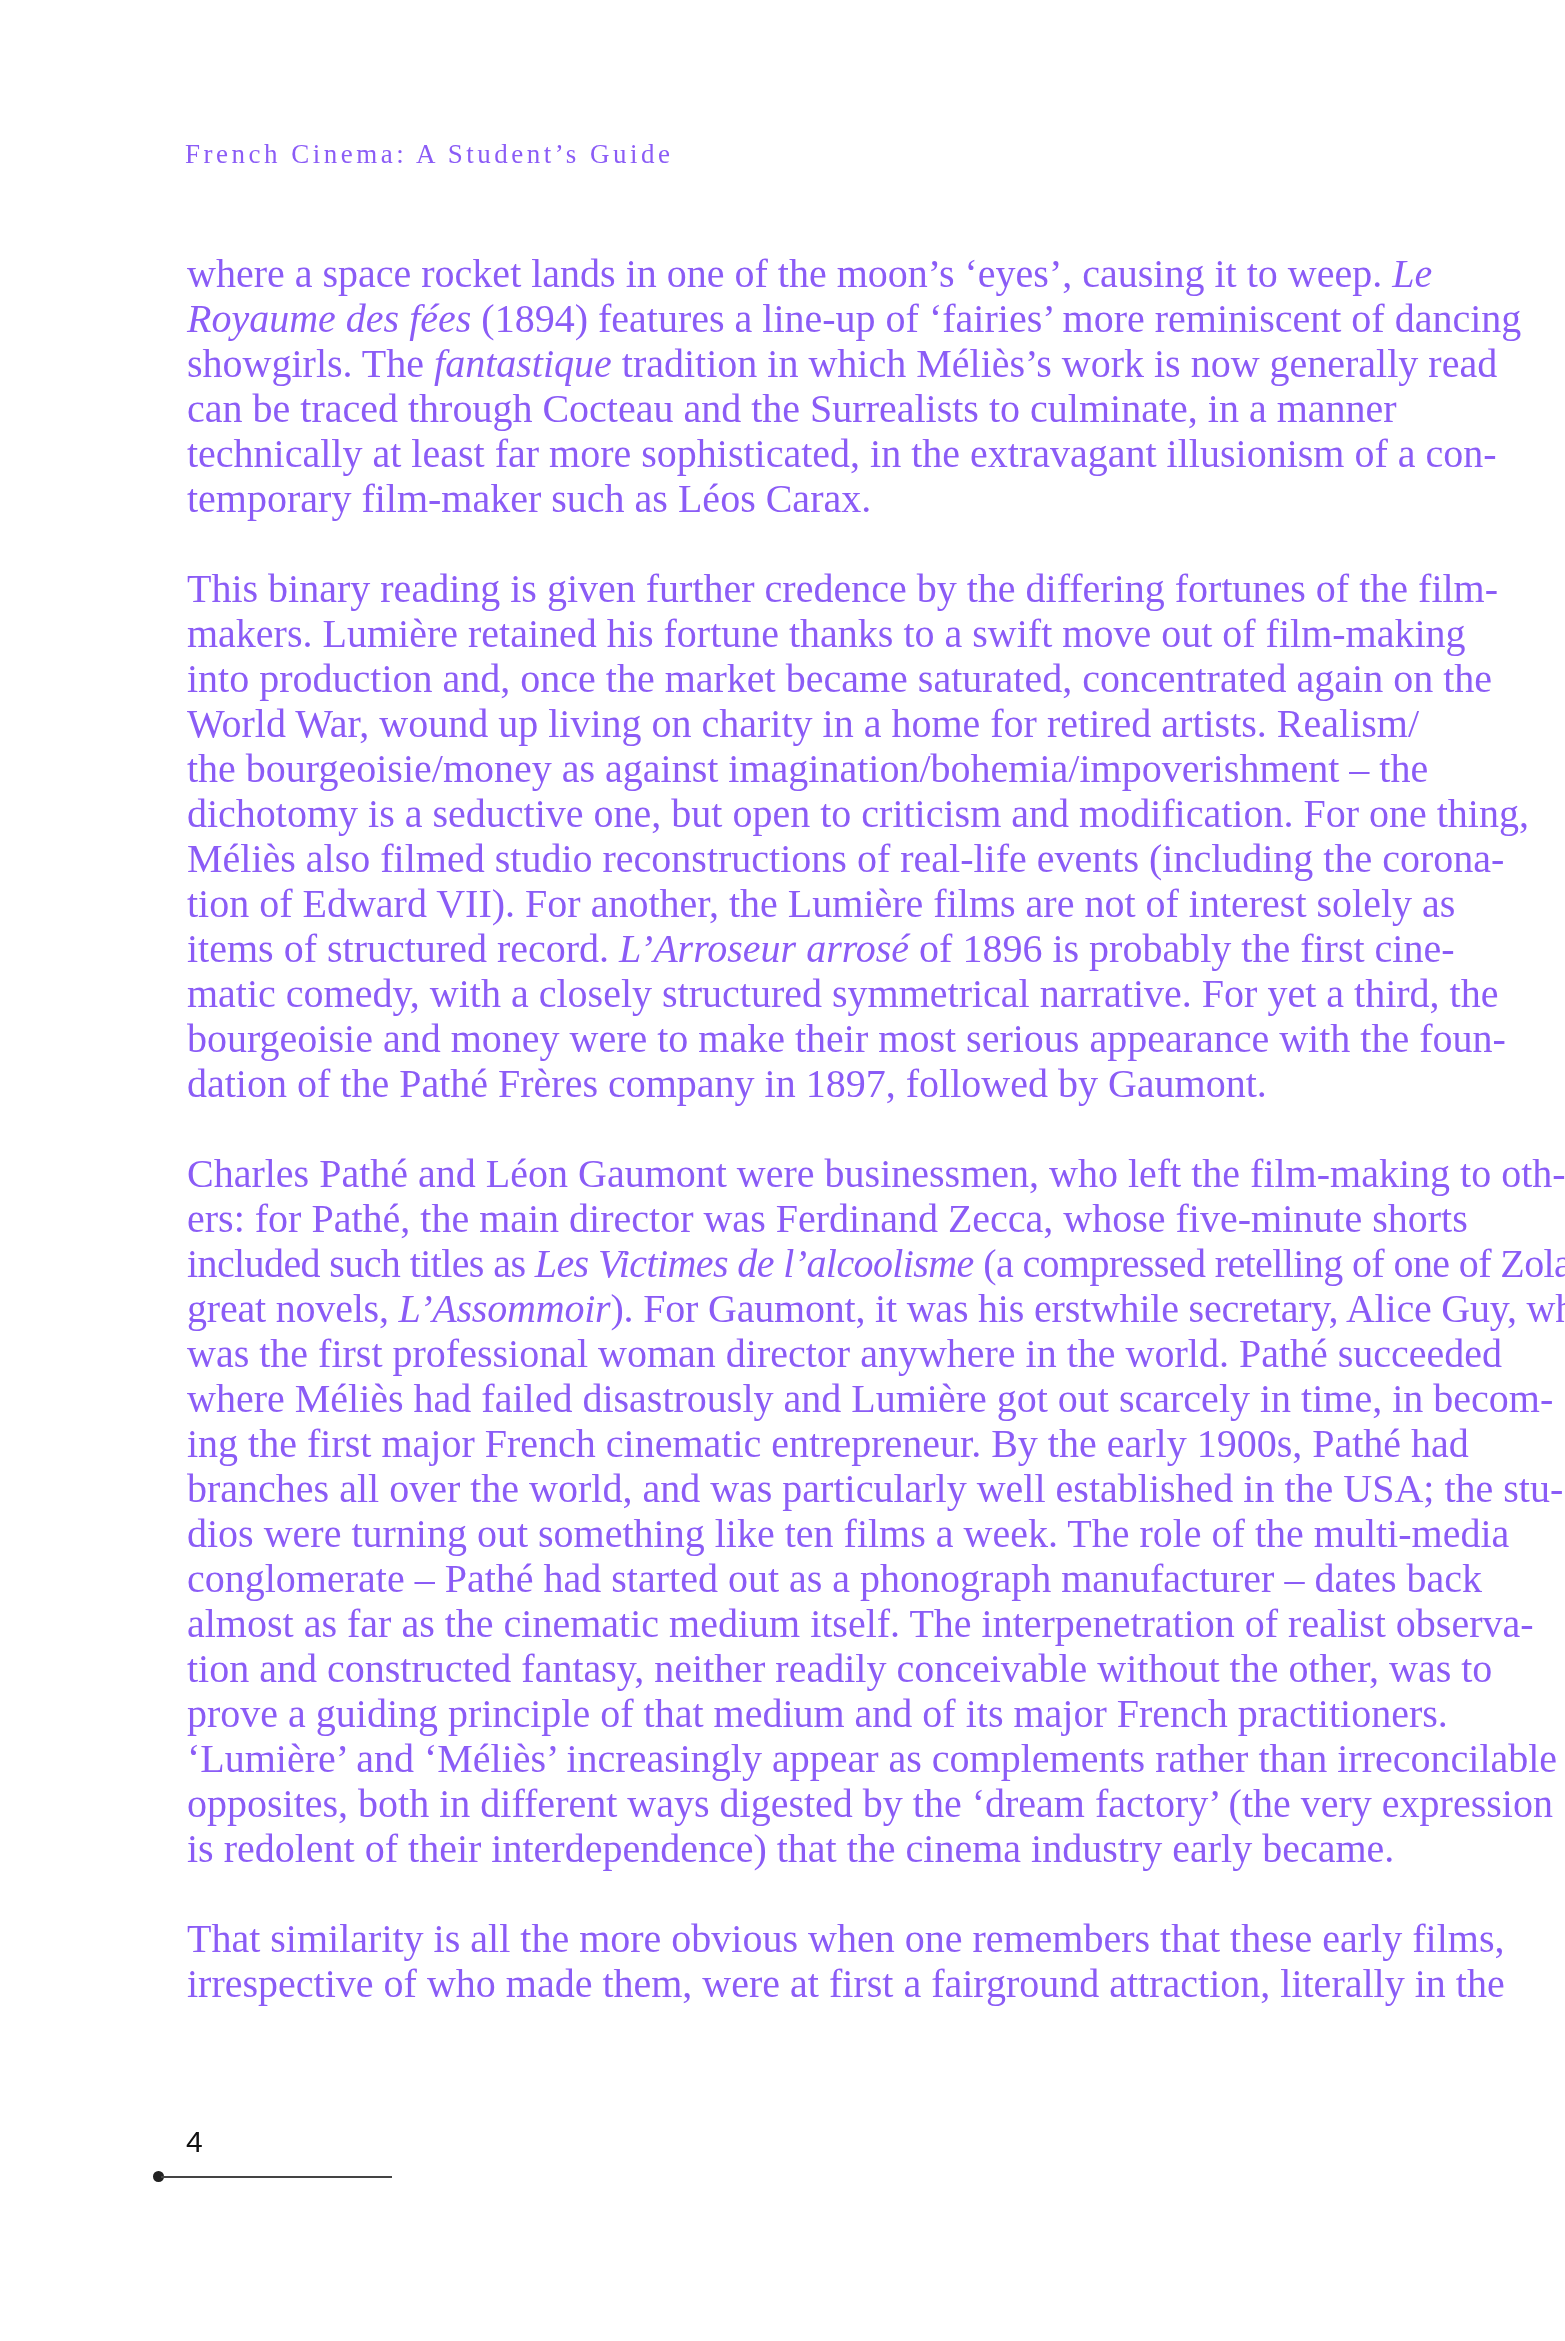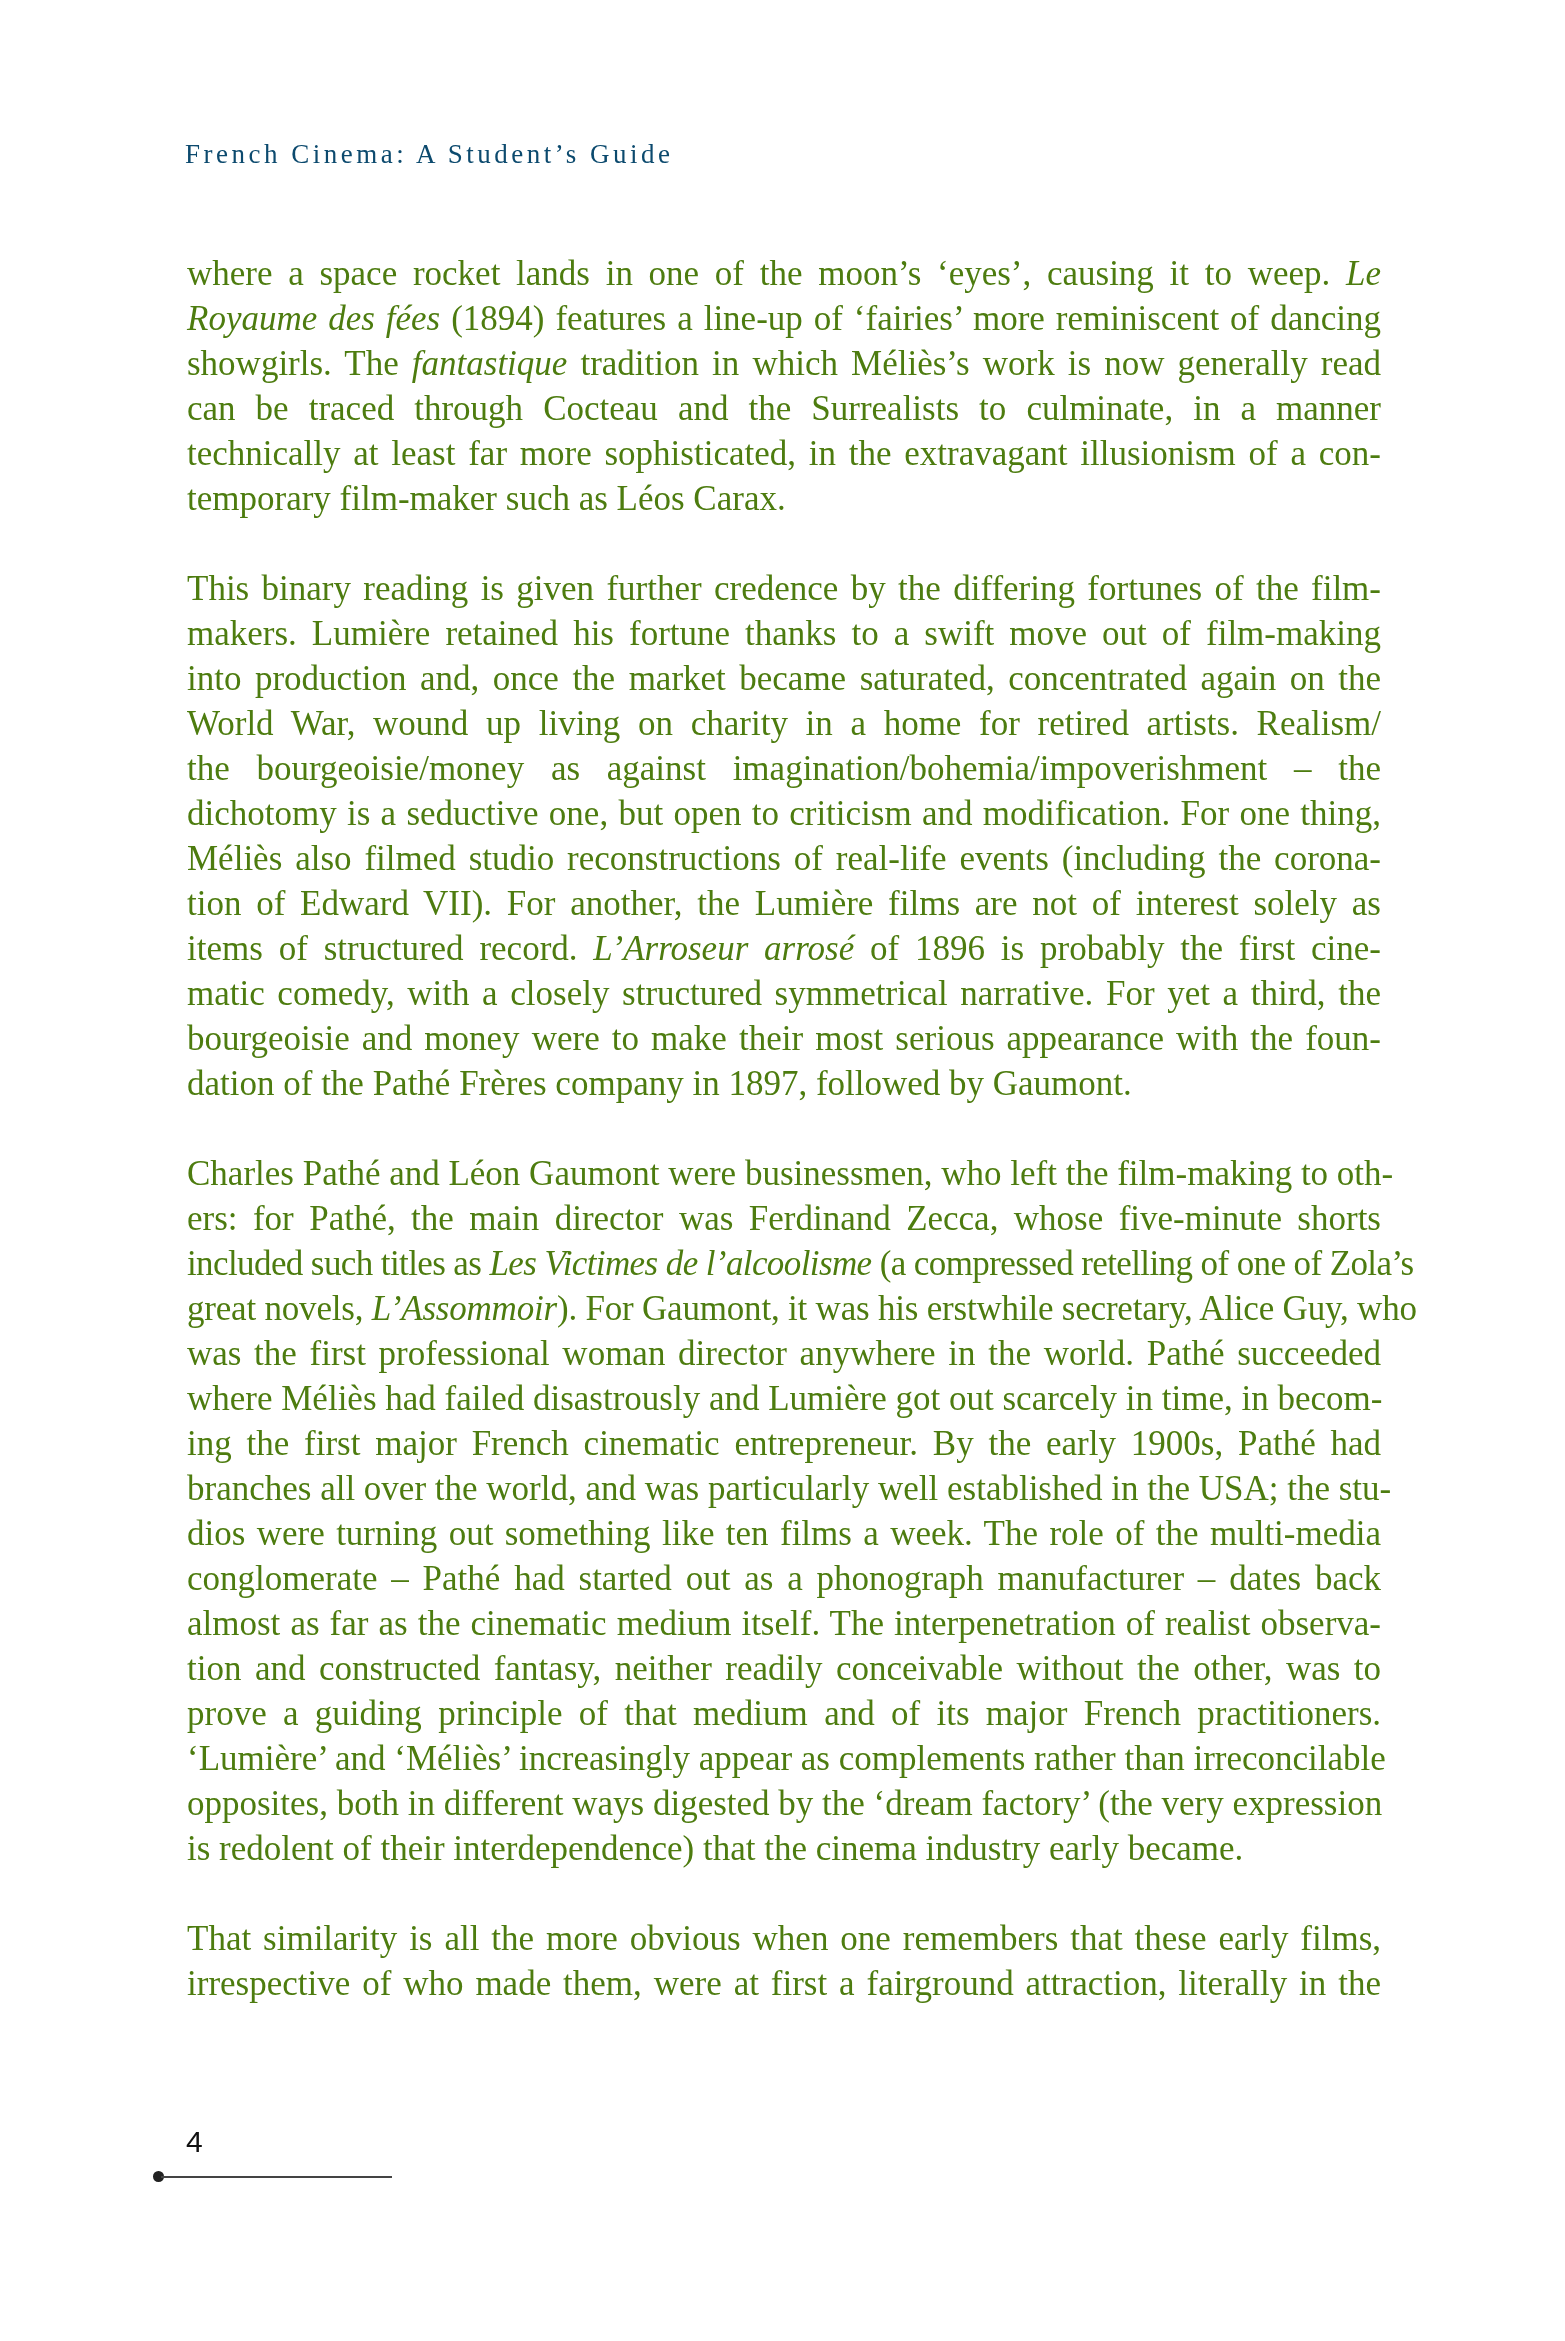--- a/index.html
+++ b/index.html
@@ -16,32 +16,32 @@
   }
   .running-head {
     position: absolute;
     left: 185px;
     top: 138px;
     font-family: "Liberation Serif", "DejaVu Serif", serif;
     font-size: 27px;
     letter-spacing: 3.5px;
     line-height: 33px;
     white-space: nowrap;
-    color: #0c4a6e;
+    color: #8b5cf6;
     text-align: center;
   }
   .text-block {
     position: absolute;
     left: 187px;
     width: 1194px;
     top: 251px;
     font-family: "Liberation Serif", "DejaVu Serif", serif;
-    font-size: 35px;
+    font-size: 40px;
     line-height: 45px;
-    color: #4d7c0f;
+    color: #8b5cf6;
   }
   .para {
     margin: 0 0 45px 0;
     padding: 0;
   }
   .line {
     display: block;
     height: 45px;
     white-space: nowrap;
     text-align: justify;

